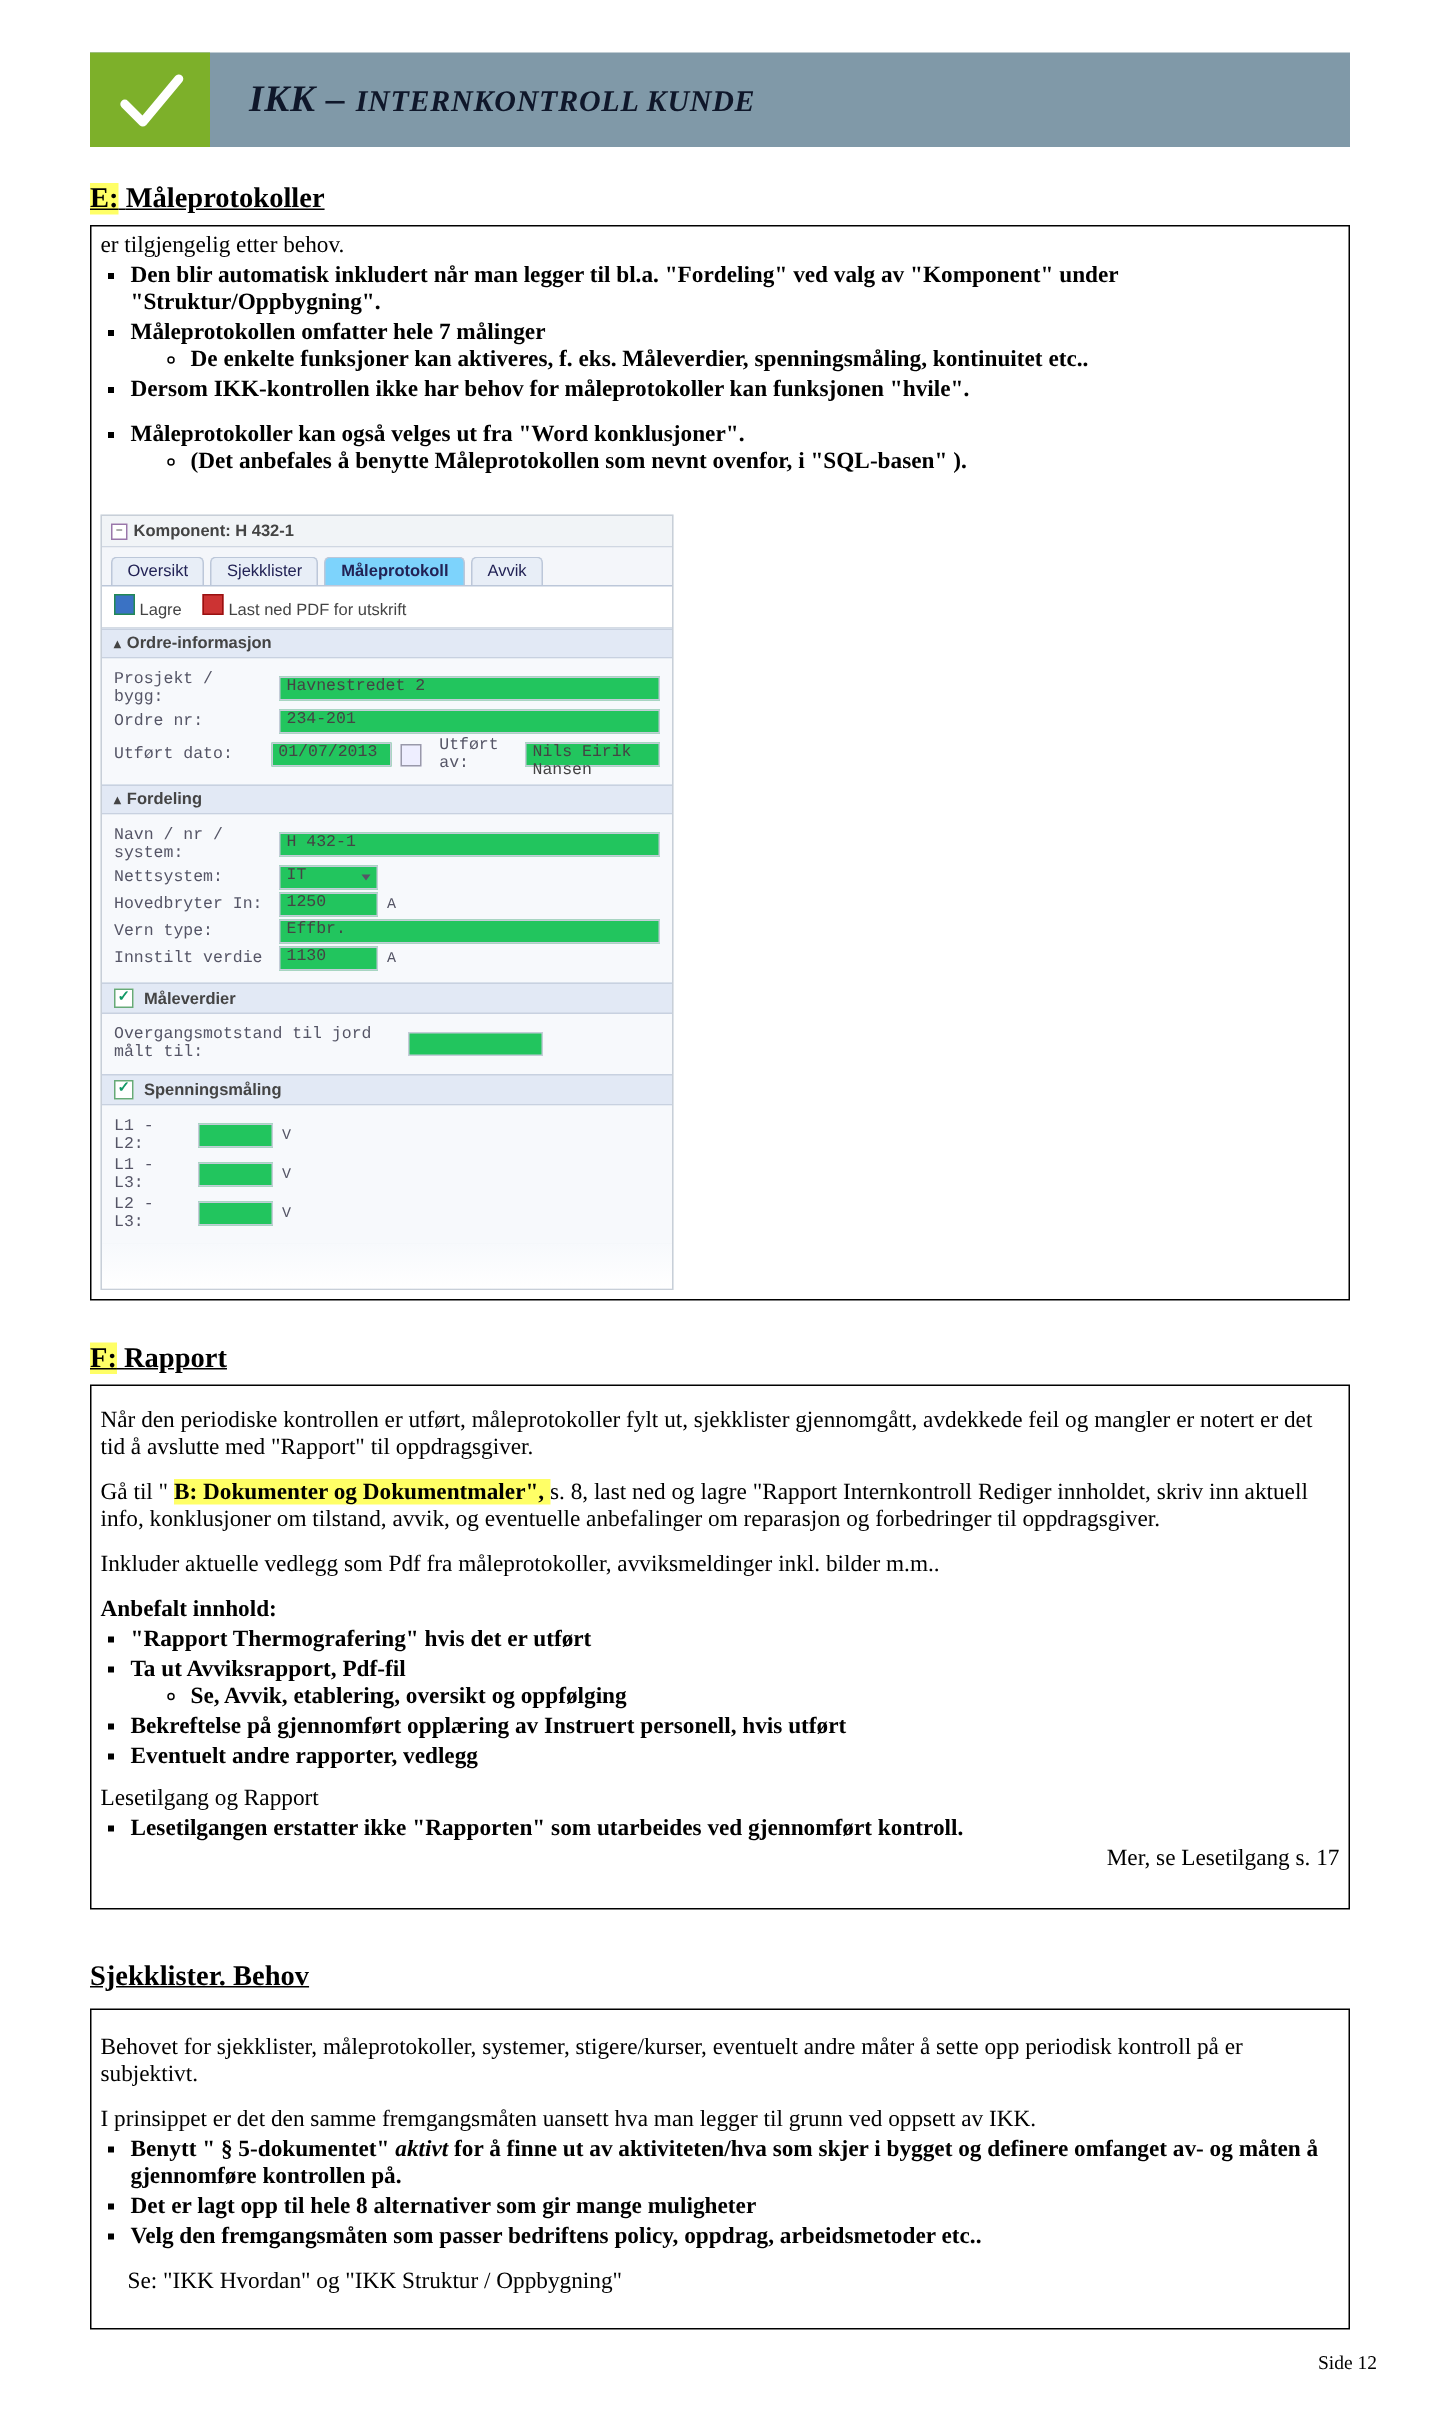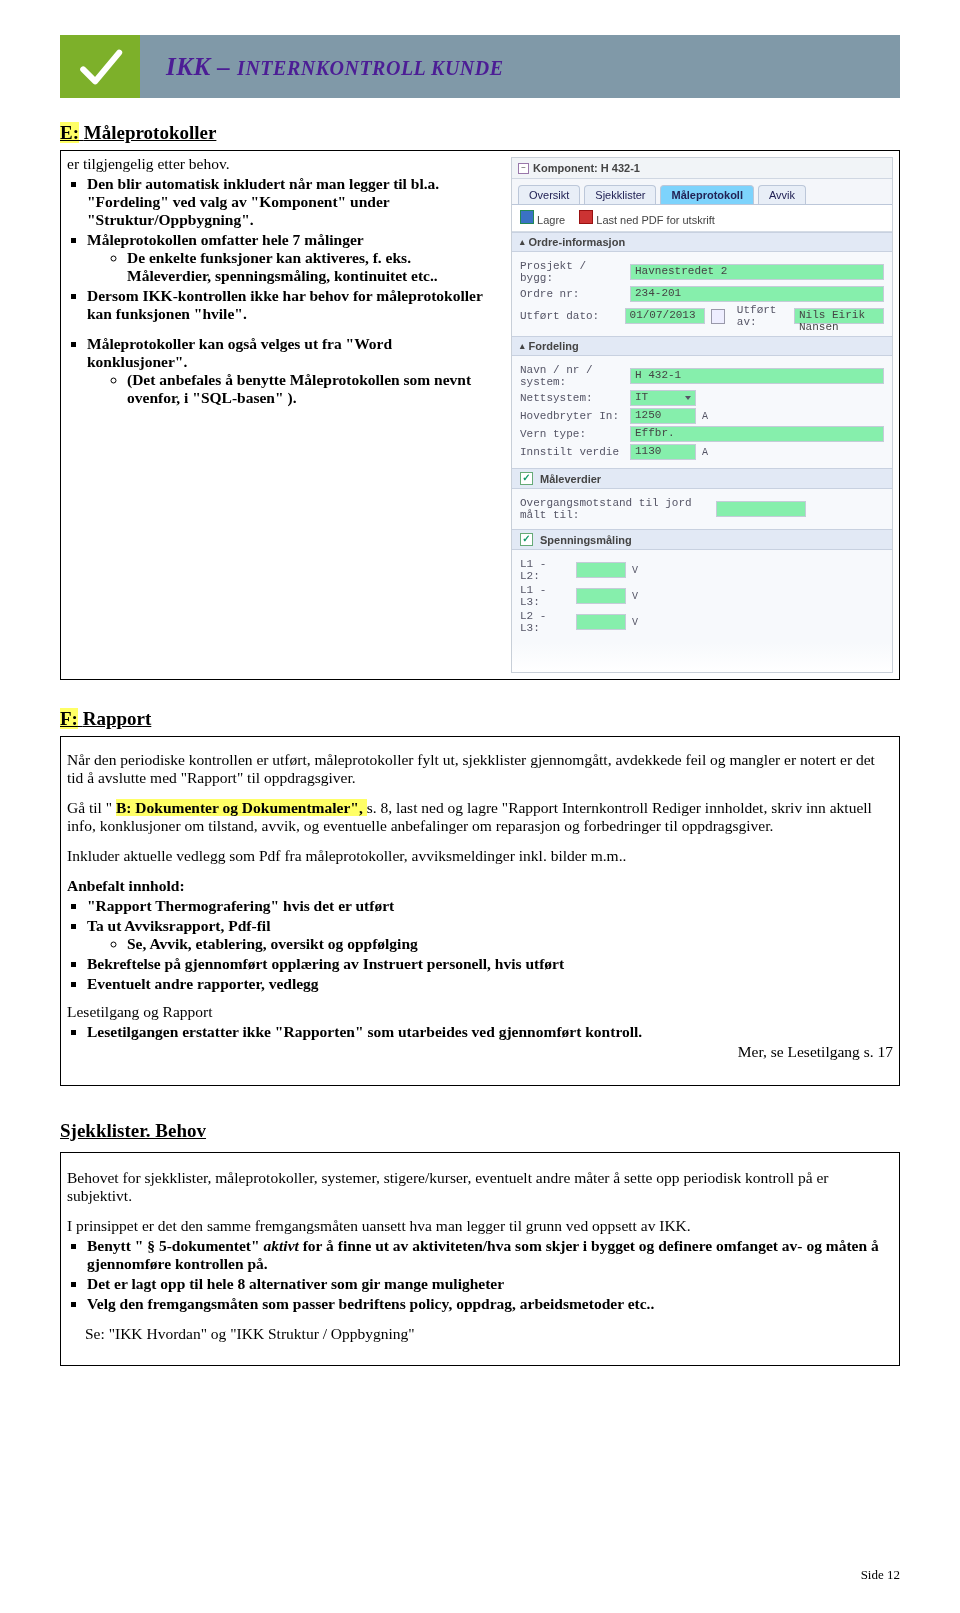--- a/index.html
+++ b/index.html
@@ -28,21 +28,21 @@
   .banner .check-box {
     width: 80px;
     height: 63px;
     background: #7db02a;
     display: flex;
     align-items: center;
     justify-content: center;
   }
   .banner .check-box svg { width: 48px; height: 48px; }
   .banner .title {
-    color: #4c1d95;
+    color: #0f172a;
     font-family: Georgia, serif;
     font-weight: bold;
     font-style: italic;
     font-size: 25px;
     margin-left: 26px;
     letter-spacing: 0.5px;
   }
   .banner .title .small { text-transform: uppercase; font-size: 20px; }
   
   .hE, .hF {
@@ -54,20 +54,21 @@
   }
   .hE .letter { background: #ffff66; }
   .hF .letter { background: #ffff66; }
   
   .row-e {
     display: flex;
     gap: 12px;
     border: 1px solid #000;
     padding: 2px;
     margin-bottom: 28px;
+    flex-direction: column;
   }
   .row-e .col-left {
     flex: 1;
     padding: 2px 6px 8px 4px;
   }
   .row-e .col-right {
     width: 382px;
     padding: 4px;
   }
   ul.square {
@@ -93,21 +94,21 @@
   h3.sj {
     font-size: 19px;
     font-weight: bold;
     text-decoration: underline;
     margin-top: 30px;
     margin-bottom: 10px;
   }
   .indent-se { padding-left: 18px; }
   .pgnum {
     position: absolute;
-    right: 60px;
+    right: 42px;
     bottom: 30px;
     font-size: 13px;
   }
 
   
   .app {
     font-family: Arial, sans-serif;
     font-size: 11px;
     color: #444;
     background: #eef2f7;
@@ -172,21 +173,21 @@
   .app .frow {
     display: flex;
     align-items: center;
     margin: 2px 0;
     gap: 6px;
     font-family: Liberation Mono, monospace;
   }
   .app .flab { width: 104px; color: #556; font-size: 11px; }
   .app .fval {
     border: 1px solid #c4ccd8;
-    background: #86efac;
+    background: #22c55e;
     padding: 0 4px;
     font-size: 11px;
     min-width: 80px;
     height: 14px;
   }
   .app .fval.wide { min-width: 120px; flex:1; }
   .app .unit { font-size: 10px; color: #556; }
   .app .drop { position: relative; }
   .app .drop:after {
     content: "";

